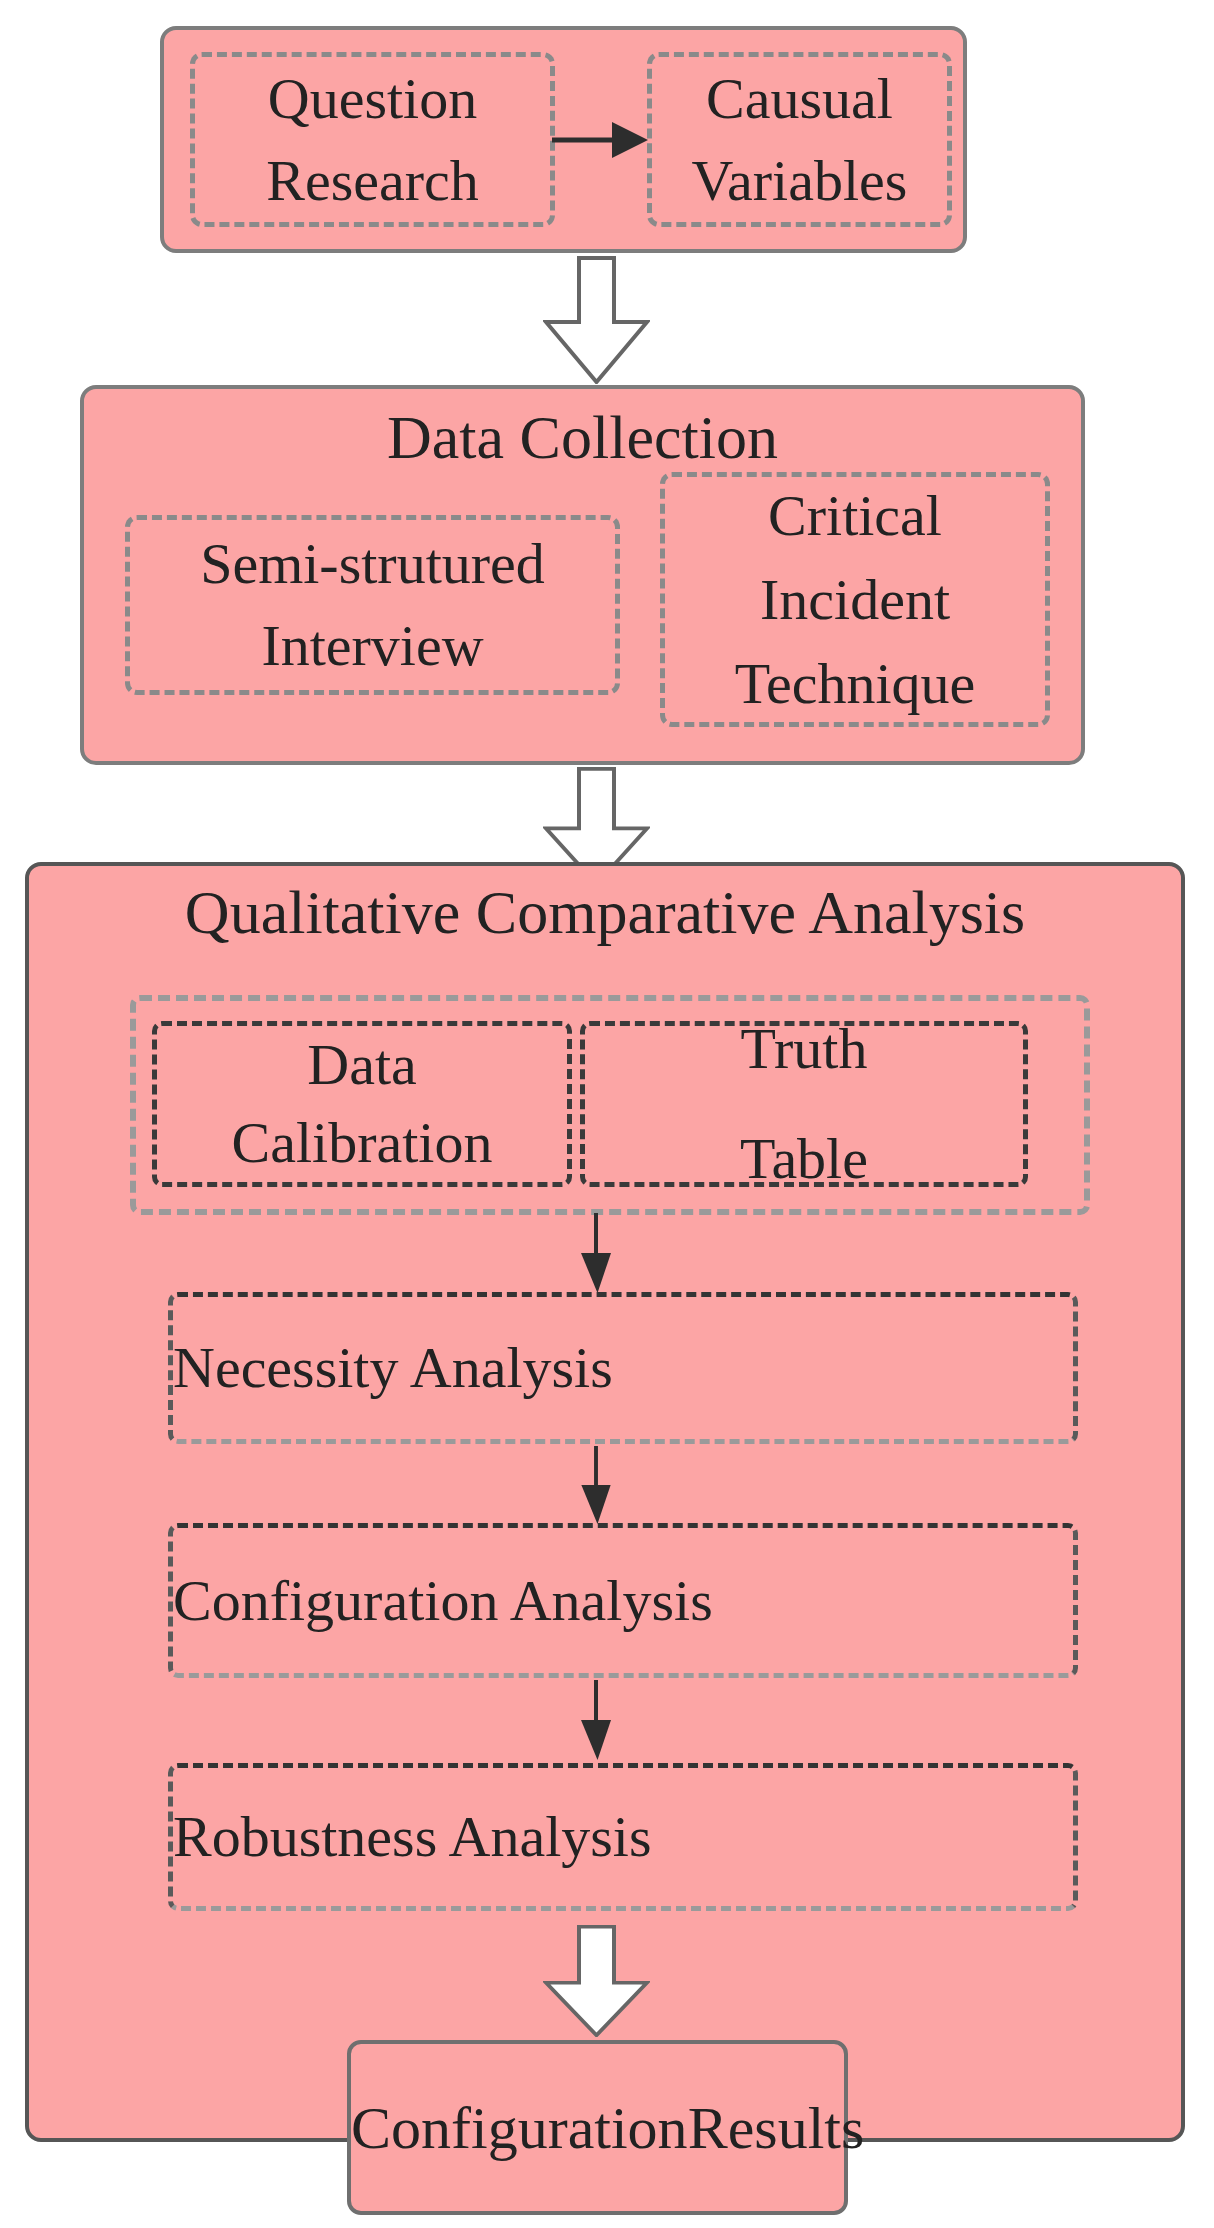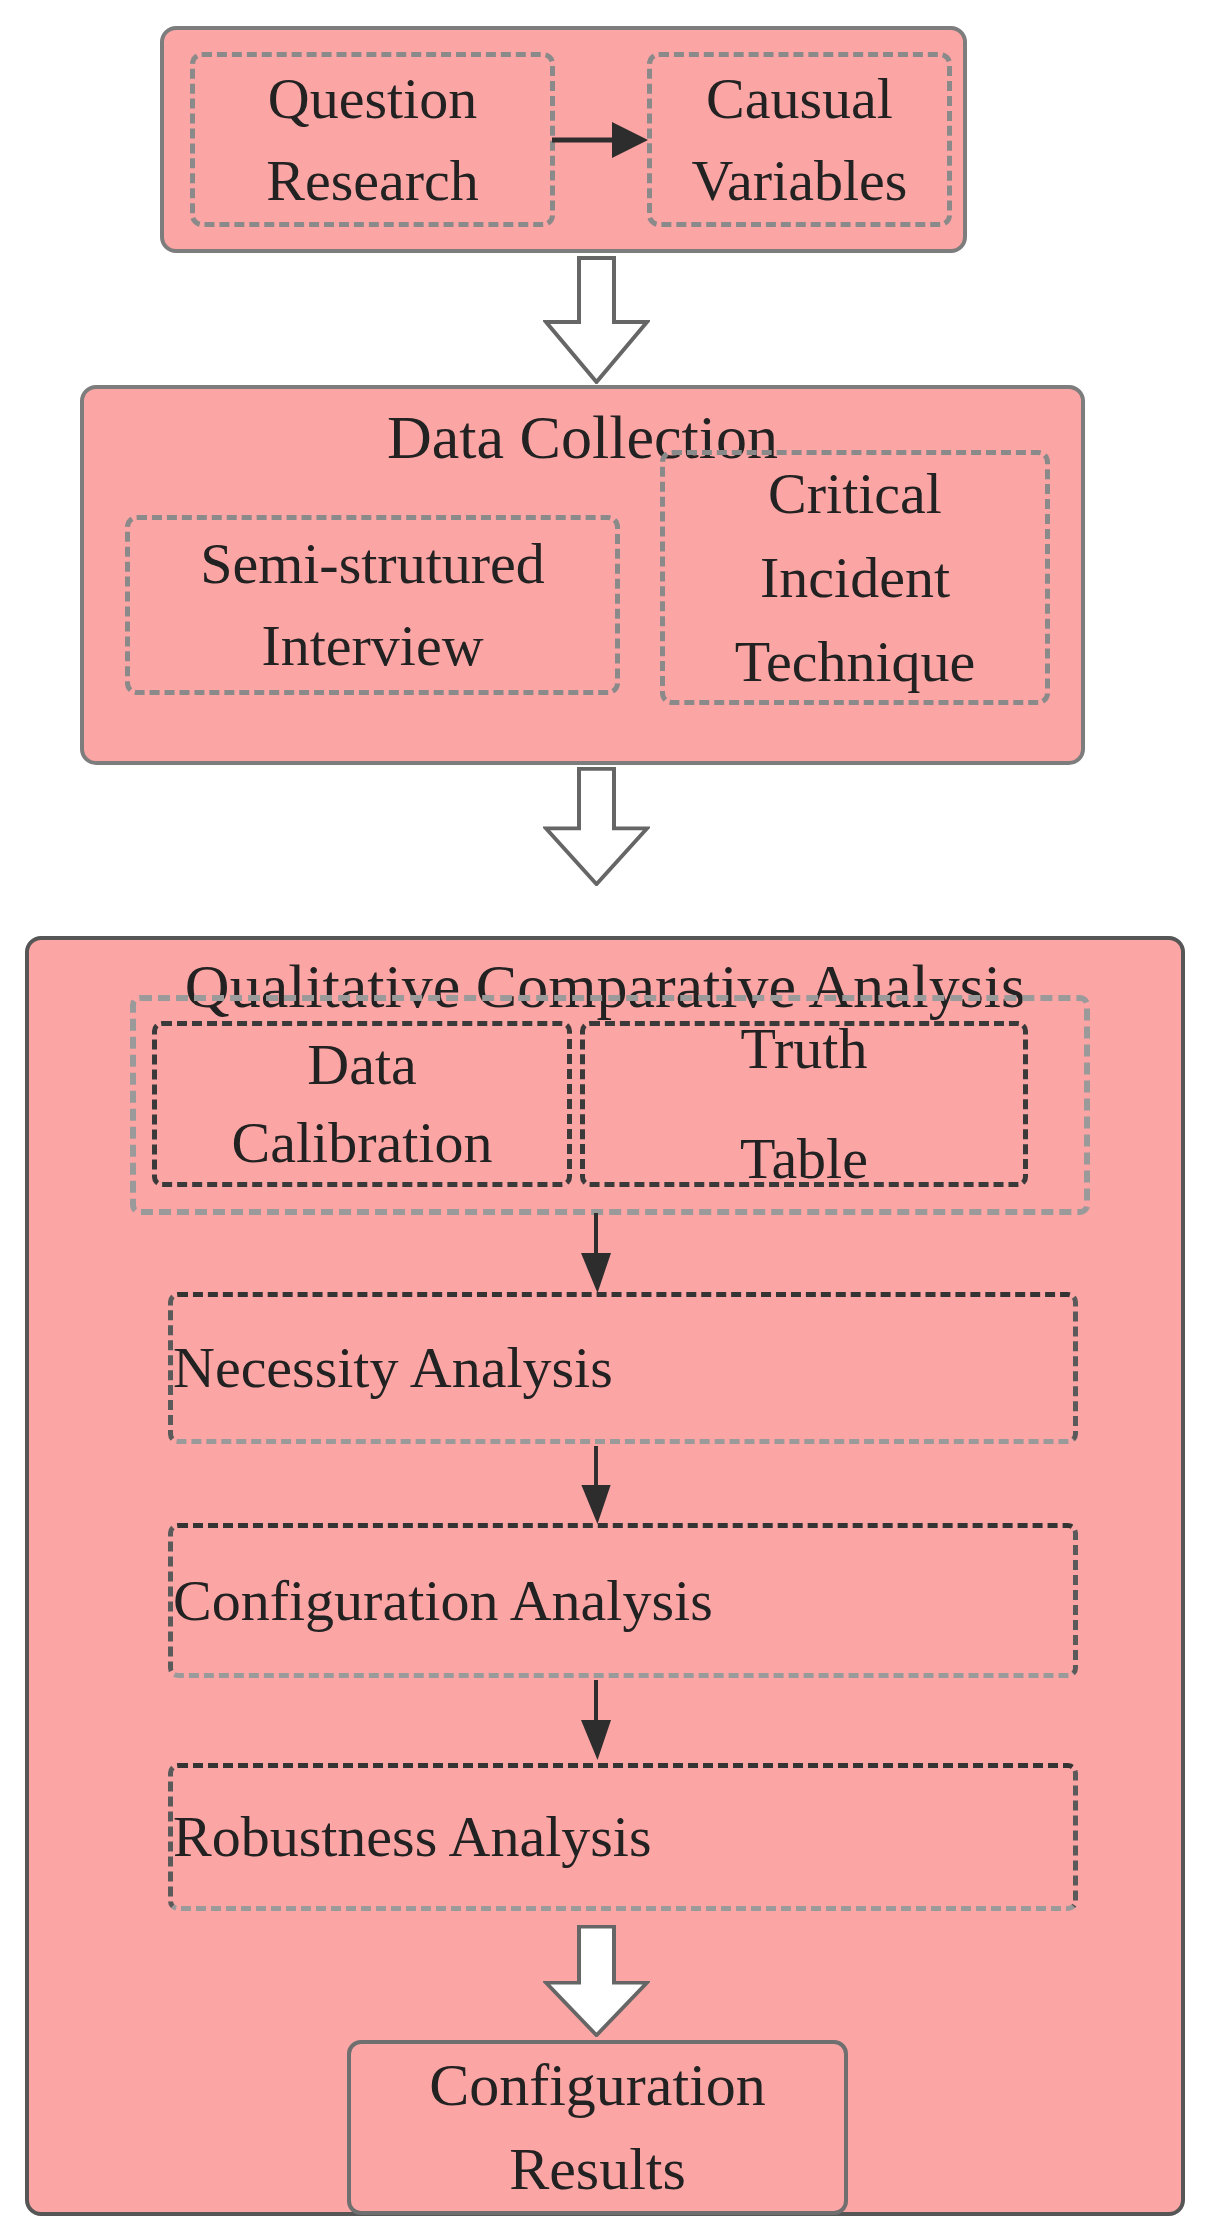--- a/index.html
+++ b/index.html
@@ -74,31 +74,31 @@
 
   <div class="abs solid-box" style="left:80px;top:385px;width:1005px;height:380px;">
     <div class="title" style="top:14px;">Data Collection</div>
   </div>
 
   <div class="abs dash-box" style="left:125px;top:515px;width:495px;height:180px;">
     <div class="label">Semi-strutured</div>
     <div class="label">Interview</div>
   </div>
 
-  <div class="abs dash-box" style="left:660px;top:450px;width:390px;height:255px;">
+  <div class="abs dash-box" style="left:660px;top:472px;width:390px;height:255px;">
     <div class="label3">Critical</div>
     <div class="label3">Incident</div>
     <div class="label3">Technique</div>
   </div>
 
   <svg class="abs" style="left:543px;top:767px;" width="107" height="119" viewBox="0 0 107 128" preserveAspectRatio="none">
     <path d="M36 2 H71 V66 H104 L53.5 126 L3 66 H36 Z" fill="#ffffff" stroke="#666666" stroke-width="4"></path>
   </svg>
 
-  <div class="abs solid-box" style="left:25px;top:936px;width:1160px;height:1280px;border-color:#565656;">
+  <div class="abs solid-box" style="left:25px;top:862px;width:1160px;height:1280px;border-color:#565656;">
     <div class="title" style="top:12px;">Qualitative Comparative Analysis</div>
   </div>
 
   <div class="abs" style="left:130px;top:995px;width:960px;height:220px;border:6px dashed #9a9a9a;border-radius:10px;"></div>
 
   <div class="abs dash-box dash-dark" style="left:152px;top:1021px;width:420px;height:166px;border-radius:10px;">
     <div class="label" style="line-height:78px;">Data</div>
     <div class="label" style="line-height:78px;">Calibration</div>
   </div>
 
@@ -131,18 +131,18 @@
   </svg>
 
   <div class="abs dash-box dash-mixed center-one" style="left:168px;top:1763px;width:910px;height:148px;border-radius:10px;">
     <div class="label">Robustness Analysis</div>
   </div>
 
   <svg class="abs" style="left:543px;top:1925px;" width="107" height="112" viewBox="0 0 107 128" preserveAspectRatio="none">
     <path d="M36 2 H71 V66 H104 L53.5 126 L3 66 H36 Z" fill="#ffffff" stroke="#666666" stroke-width="4"></path>
   </svg>
 
-  <div class="abs solid-box" style="left:347px;top:2040px;width:501px;height:175px;border-color:#6f6f6f;border-radius:14px;display:flex;flex-direction:column;align-items:center;justify-content:flex-end;text-align:center;">
+  <div class="abs solid-box" style="left:347px;top:2040px;width:501px;height:175px;border-color:#6f6f6f;border-radius:14px;display:flex;flex-direction:row;align-items:center;justify-content:flex-start;text-align:center;">
     <div class="label" style="font-size:60px;line-height:84px;">Configuration</div>
     <div class="label" style="font-size:60px;line-height:84px;">Results</div>
   </div>
 
 </div>
 
 </body></html>

